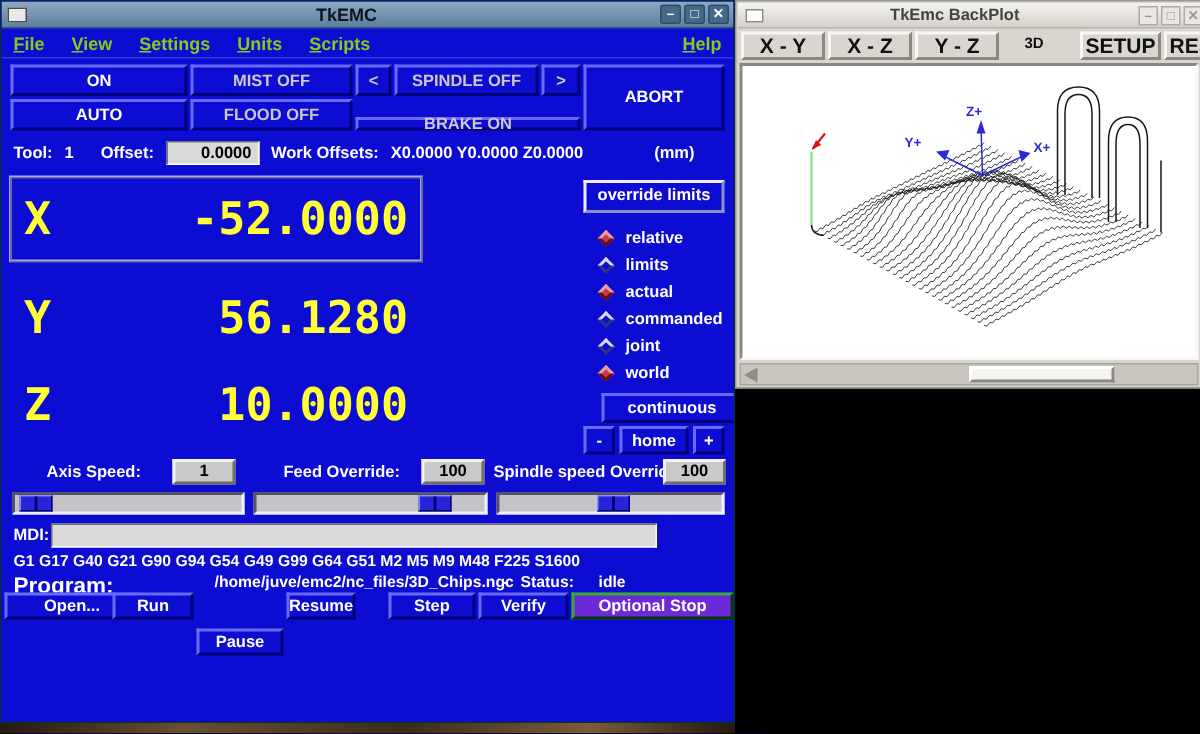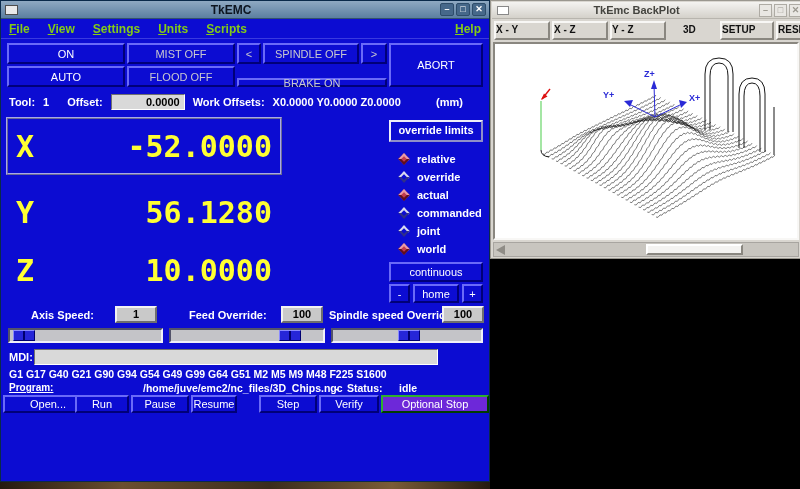--- a/index.html
+++ b/index.html
@@ -20,34 +20,34 @@
   .tb-btn { width:14px; height:13px; background:#46688a; border:1px solid #2e4d6b; border-radius:2px;
             color:#fff; font-size:9px; line-height:11px; text-align:center; font-weight:bold; }
 
   .menubar { position:absolute; top:19px; left:0; right:0; height:19px;
              display:flex; align-items:center; padding:0 8px; border-bottom:1px solid #3a3ae0; }
   .menu-item { display:inline-block; color:#84cc16; font-weight:bold; font-size:12px; margin-right:18px; }
   .menu-item::first-letter { text-decoration:underline; }
   .menu-help { margin-left:auto; margin-right:0; }
 
   .bbtn { background:#0c0cd2; border:2px solid; border-color:#6a6af8 #000078 #000078 #6a6af8;
-          color:#fff; font-weight:normal; font-size:11px;
+          color:#fff; font-weight:bold; font-size:11px;
           display:flex; align-items:center; justify-content:center; white-space:nowrap; }
   .dim { color:#c9c9cf; }
 
   #powergrid { position:absolute; top:42px; left:6px; right:6px; height:46px;
                display:grid; grid-template-columns:118px 108px 24px 96px 26px 1fr;
                grid-template-rows:21px 21px; gap:2px; }
   .abort { grid-column:6; grid-row:1 / span 2; }
   .brake { grid-column:3 / span 3;margin-top:12px; }
 
   .toolrow { position:absolute; top:92px; left:8px; right:8px; height:17px;
              color:#fff; font-weight:bold; font-size:11px; display:flex; align-items:center; }
   .entry { background:#d9d9d9; border:1px solid; border-color:#707070 #ffffff #ffffff #707070; color:#000; }
-  .offset-entry { width:74px; height:16px; text-align:right; padding:0 4px;
+  .offset-entry { width:62px; height:16px; text-align:right; padding:0 4px;
                   font-weight:bold; font-size:11px; line-height:14px; margin:0 8px; }
   .tool-gap { width:18px; } .tool-gap-sm { width:8px; }
   .units-label { margin-left:auto; margin-right:18px; }
 
   .dro-row { position:absolute; left:5px; width:276px; display:flex; align-items:center;
              padding:0 8px; font-family:"DejaVu Sans Mono","Liberation Mono",monospace;
              font-weight:bold; font-size:30px; color:#ffff33; border:2px solid transparent; }
   .dro-row.sel { border:2px ridge #a8a8e8; }
   .dro-val { margin-left:auto; }
   #dro-x { top:116px; height:58px; }
@@ -56,51 +56,51 @@
 
   #override-btn { position:absolute; left:388px; top:119px; width:94px; height:22px;
                   background:#0c0cd2; border:2px solid; border-color:#eeeef8 #8f8fc8 #8f8fc8 #eeeef8;
                   color:#fff; font-weight:bold; font-size:11px; text-align:center; line-height:17px; }
   .radio-row { position:absolute; left:399px; height:16px; display:flex; align-items:center;
                color:#fff; font-weight:bold; font-size:11px; }
   .diamond { width:8px; height:8px; transform:rotate(45deg); background:#0c0cd2;
              border:2px solid; border-color:#d8d8f0 #30308a #30308a #d8d8f0; margin-right:9px; flex:none; }
   .diamond.sel { background:#c23b4e; border-color:#e89aa6 #5f0f1e #5f0f1e #e89aa6; }
 
-  #continuous-btn { position:absolute; left:388px; top:261px; width:94px; height:20px; }
+  #continuous-btn { position:absolute; left:400px; top:261px; width:94px; height:20px; }
   #jog-minus { position:absolute; left:388px; top:283px; width:21px; height:19px; }
   #jog-home  { position:absolute; left:412px; top:283px; width:46px; height:19px; }
   #jog-plus  { position:absolute; left:461px; top:283px; width:21px; height:19px; }
 
   .sp-label { position:absolute; top:308px; color:#fff; font-weight:bold; font-size:11px; white-space:nowrap; }
   .valbox { position:absolute; top:305px; width:42px; height:17px; background:#c9c9c9;
             border:2px solid; border-color:#f2f2f2 #6e6e6e #6e6e6e #f2f2f2;
             color:#000; font-weight:bold; font-size:11px; text-align:center; line-height:13px; }
 
   .trough { position:absolute; top:327px; height:15px; background:#c4c4c8;
             border:2px solid; border-color:#53536a #f0f0f8 #f0f0f8 #53536a; }
   .handle { position:absolute; top:0; height:11px; width:22px; background:#2626d8;
             border:1px solid; border-color:#8a8aff #000070 #000070 #8a8aff; }
   .handle::after { content:""; position:absolute; left:9px; top:0; bottom:0; width:2px; background:#00006e; }
 
   .mdi-label { position:absolute; left:8px; top:350px; color:#fff; font-weight:bold; font-size:11px; }
   .mdi-entry { position:absolute; left:33px; top:348px; width:404px; height:16px; }
 
   .gcode { position:absolute; left:8px; top:367px; color:#fff; font-weight:bold; font-size:10.5px; white-space:nowrap; }
 
-  .prog-label  { position:absolute; left:8px;  top:381px; color:#fff; font-weight:bold; font-size:10px;text-decoration:underline; }
+  .prog-label  { position:absolute; left:8px;  top:381px; color:#fff; font-weight:bold; font-size:15px; }
   .prog-path   { position:absolute; left:142px; top:381px; color:#fff; font-weight:bold; font-size:10.5px; }
   .prog-sep    { position:absolute; left:334px; top:381px; color:#fff; font-weight:bold; font-size:10.5px; }
   .prog-status { position:absolute; left:346px; top:381px; color:#fff; font-weight:bold; font-size:10.5px; }
   .prog-state  { position:absolute; left:398px; top:381px; color:#fff; font-weight:bold; font-size:10.5px; }
 
   .pbtn { position:absolute; top:394px; height:18px; }
   #btn-open    { left:2px;   width:90px; }
   #btn-run     { left:74px;  width:54px; }
-  #btn-pause   { left:130px; width:58px; }
+  #btn-pause   { left:130px; width:58px;margin-top:24px; }
   #btn-resume  { left:190px; width:46px; }
   #btn-step    { left:258px; width:58px; }
   #btn-verify  { left:318px; width:60px; }
   #btn-optstop { left:380px; width:108px; background:#6d28d9; border-color:#2fae2f #003c00 #003c00 #2fae2f; }
 
   #listing { position:absolute; left:2px; right:2px; top:413px; height:68px;
              background:#0c0cd2; border:2px groove #9a9ae0; padding:2px 4px;
              font-family:"DejaVu Sans Mono","Liberation Mono",monospace;
              font-weight:bold; font-size:9.5px; line-height:10.3px; color:#fff; overflow:hidden; }
   #listing .active { background:#fff; color:#000; padding:0 1px; }
@@ -113,21 +113,21 @@
               background:#d9d6d0; border:1px solid #9a978f; overflow:hidden; }
   .bp-tb { position:absolute; top:1px; left:1px; right:1px; height:17px;
            background:linear-gradient(#f4f3f1,#d4d1ca); display:flex; align-items:center;
            border-bottom:1px solid #b8b5ae; }
   .bp-tb-icon { width:12px; height:9px; background:#fff; border:1px solid #888; margin:0 5px; flex:none; }
   .bp-tb-title { flex:1; text-align:center; font-weight:bold; font-size:11px; color:#44443f; }
   .bp-tb-btn { width:13px; height:13px; border:1px solid #aeaba4; background:#e9e7e3; color:#9a978f;
                font-size:9px; line-height:11px; text-align:center; margin-right:2px; font-weight:bold; flex:none; }
   .bp-btn { position:absolute; top:20px; height:19px; background:#d9d6d0;
             border:2px solid; border-color:#f8f7f5 #8a8780 #8a8780 #f8f7f5;
-            font-weight:bold; font-size:10px; color:#111; line-height:14px; }
+            font-weight:bold; font-size:14px; color:#111; text-align:center; line-height:14px; }
   #bp-xy { left:3px;   width:56px; }
   #bp-xz { left:61px;  width:56px; }
   #bp-yz { left:119px; width:56px; }
   #bp-3d { position:absolute; left:192px; top:23px; font-weight:bold; font-size:10px; color:#111; }
   #bp-setup { left:229px; width:54px; }
   #bp-reset { left:285px; width:54px; }
   #bp-canvas { position:absolute; left:2px; top:41px; width:306px; height:198px; background:#fff;
                border:2px solid; border-color:#8a8780 #f8f7f5 #f8f7f5 #8a8780; }
   #bp-scroll { position:absolute; left:2px; top:241px; width:306px; height:15px;
                background:#c8c5bf; border:1px solid #a8a5a0; }
@@ -202,21 +202,21 @@
     </div>
 
     <div id="override-btn">override limits</div>
 
     <div class="radio-row" style="top:150px">
       <span class="diamond sel"></span>
       <span>relative</span>
     </div>
     <div class="radio-row" style="top:168px">
       <span class="diamond"></span>
-      <span>override</span>
+      <span>limits</span>
     </div>
     <div class="radio-row" style="top:186px">
       <span class="diamond sel"></span>
       <span>actual</span>
     </div>
     <div class="radio-row" style="top:204px">
       <span class="diamond"></span>
       <span>commanded</span>
     </div>
     <div class="radio-row" style="top:222px">

